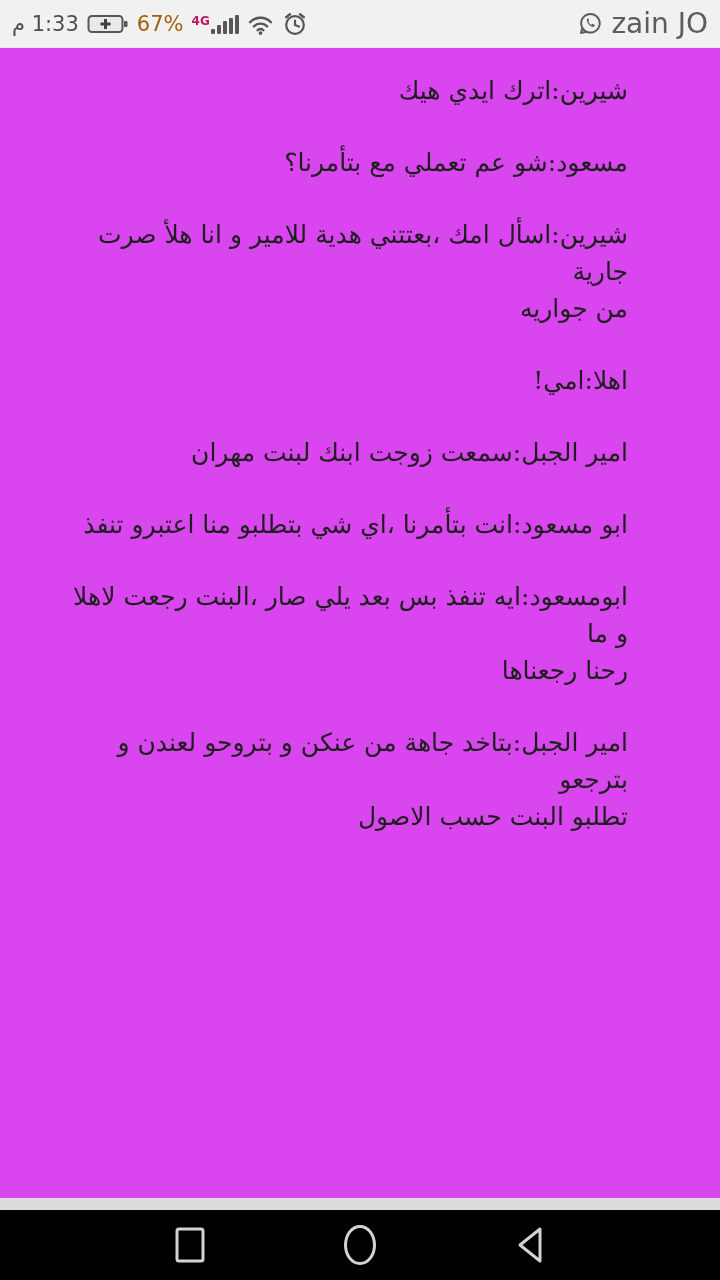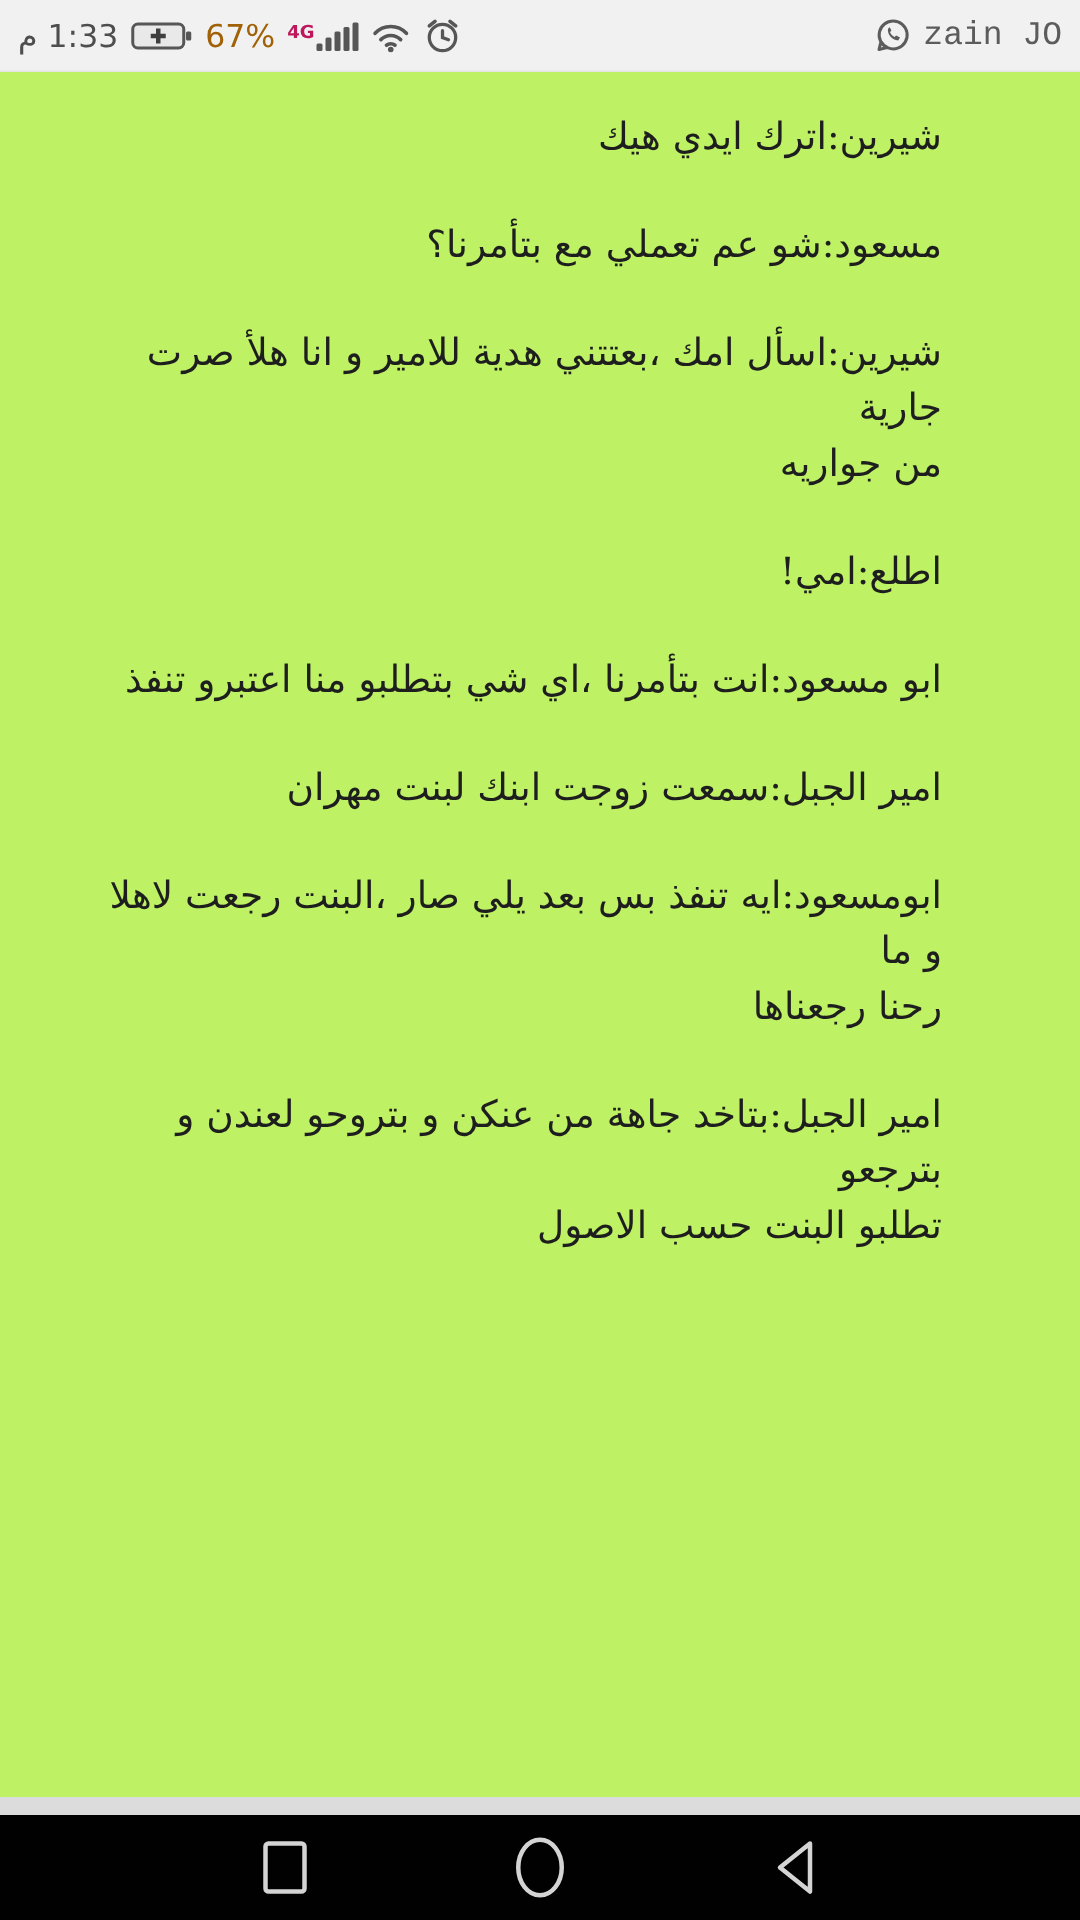--- a/index.html
+++ b/index.html
@@ -13,26 +13,26 @@
     background:#f1f1f1;display:flex;align-items:center;justify-content:space-between;
     box-sizing:border-box;padding:0 12px;color:#525252;border-bottom:1px solid #e6e6e6;
   }
   .sb-group{display:flex;align-items:center;gap:8px;}
   .sb-time{font-size:21px;color:#4e4e4e;}
   .sb-pct{font-size:21px;color:#a16207;}
   .sb-net{display:flex;align-items:flex-start;gap:1px;}
   .sb-4g{font-size:12px;font-weight:bold;color:#be185d;line-height:12px;margin-top:1px;}
   .bars{display:flex;align-items:flex-end;gap:2px;height:20px;}
   .bars i{display:block;width:4px;background:#565656;border-radius:1px;}
-  .carrier{font-size:22px;color:#5c5c5c;font-family:Liberation Mono, monospace;}
+  .carrier{font-size:28px;color:#5c5c5c;}
   .icon{display:inline-flex;align-items:center;justify-content:center;}
   
   .content{
     position:absolute;top:48px;left:0;width:720px;height:1150px;
-    box-sizing:border-box;padding:24px 92px 0 70px;background:#bef264;
+    box-sizing:border-box;padding:24px 92px 0 70px;background:#d946ef;
   }
   .content p{
     direction:rtl;text-align:right;white-space:pre-line;
     font-family:"DejaVu Serif","Liberation Serif",serif;
     font-size:25px;line-height:37px;color:#1e1e1e;
     margin:0 0 35px 0;
   }
   
   .nav-shadow{position:absolute;left:0;bottom:70px;width:720px;height:12px;background:#dcdcdc;}
   .navbar{
@@ -92,23 +92,23 @@
       </span>
       <span class="carrier">zain JO</span>
     </div>
   </div>
 
   <div class="content">
       <p>شيرين:اترك ايدي هيك</p>
       <p>مسعود:شو عم تعملي مع بتأمرنا؟</p>
       <p>شيرين:اسأل امك ،بعتتني هدية للامير و انا هلأ صرت جارية
 من جواريه</p>
-      <p>اطلع:امي!</p>
+      <p>اهلا:امي!</p>
+      <p>امير الجبل:سمعت زوجت ابنك لبنت مهران</p>
       <p>ابو مسعود:انت بتأمرنا ،اي شي بتطلبو منا اعتبرو تنفذ</p>
-      <p>امير الجبل:سمعت زوجت ابنك لبنت مهران</p>
       <p>ابومسعود:ايه تنفذ بس بعد يلي صار ،البنت رجعت لاهلا و ما
 رحنا رجعناها</p>
       <p>امير الجبل:بتاخد جاهة من عنكن و بتروحو لعندن و بترجعو
 تطلبو البنت حسب الاصول</p>
     </div>
 
   <div class="nav-shadow"></div>
   <div class="navbar">
     <span class="navbtn">
       <svg width="34" height="40" viewBox="0 0 34 40" fill="none">

